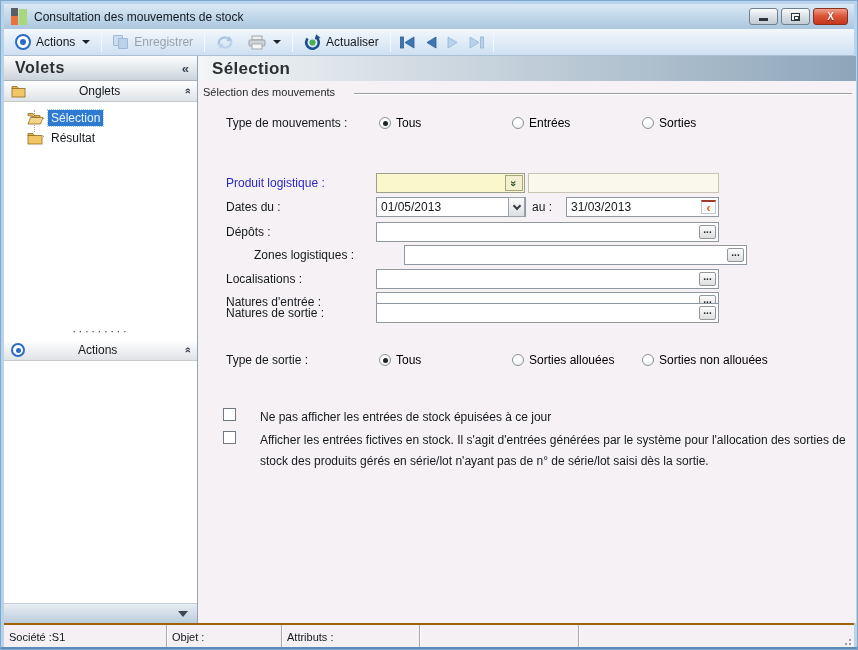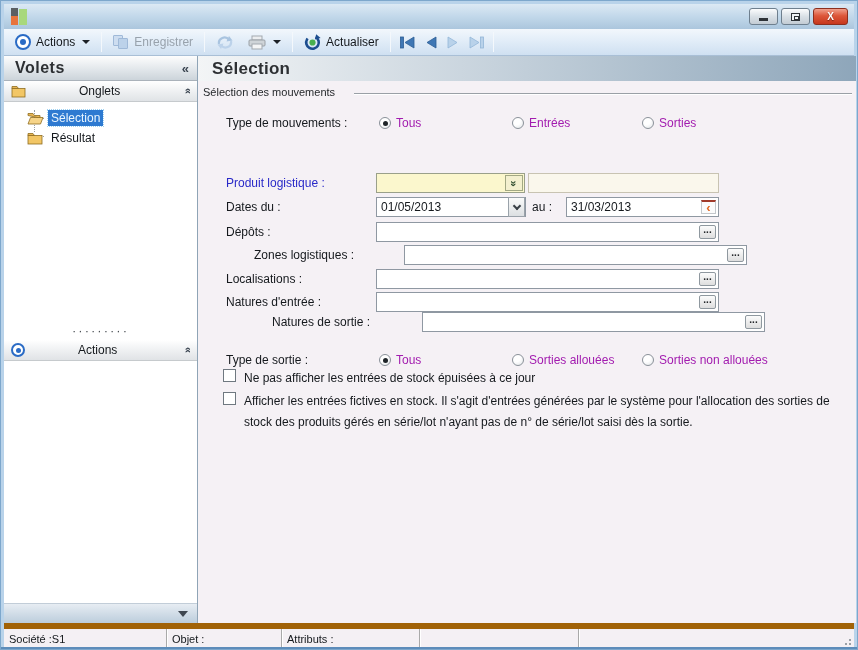--- a/index.html
+++ b/index.html
@@ -72,64 +72,65 @@
     display:flex; align-items:center; padding-left:14px; }
   .main-header .mh-title { font-size:17px; font-weight:bold; color:#2d3033; letter-spacing:0.3px; }
   .group-row { position:absolute; left:5px; right:4px; top:30px; display:flex; align-items:center; gap:19px; }
   .group-row .g-label { font-size:11px; color:#26292c; white-space:nowrap; }
   .group-row .g-line { flex:1; height:2px; border-top:1px solid #9aa0a6; border-bottom:1px solid #ffffff; margin-top:3px; }
 
   .f-row { position:absolute; left:0; right:0; height:20px; }
   .f-label { position:absolute; left:28px; top:3px; font-size:12px; color:#15191d; white-space:nowrap; }
   .f-label.blue { color:#2929c8; }
 
-  .radio { position:absolute; top:1px; display:flex; align-items:center; gap:5px; font-size:12px; color:#a21caf; }
+  .radio { position:absolute; top:1px; display:flex; align-items:center; gap:5px; font-size:12px; color:#000000; }
   .radio i { width:12px; height:12px; border-radius:50%; border:1px solid #8a9199; background:radial-gradient(circle at 35% 30%,#ffffff 40%,#dfe3e6); display:inline-flex; align-items:center; justify-content:center; }
   .radio.checked i::after { content:""; width:5px; height:5px; border-radius:50%; background:#1f2428; }
 
   .field { position:absolute; height:20px; background:#fff; border:1px solid #8f98a2; font-size:12px; color:#15191d; padding:2px 4px; }
   .field.yellow { background:#fbf7cd; border-color:#9aa08a; }
   .field.cream  { background:#faf7ec; border-color:#c8c3b2; }
   .combo-btn { position:absolute; right:1px; top:1px; width:18px; height:16px; background:#f3f0cf; border:1px solid #a2a884; display:flex; align-items:center; justify-content:center; }
   .combo-btn span { transform:rotate(90deg); font-size:11px; font-weight:bold; color:#2f4d2f; letter-spacing:-1px; }
   .date-ic { position:absolute; right:2px; top:2px; width:15px; height:14px; background:#fbfbfb; border:1px solid #c3c7cb; display:flex; align-items:center; justify-content:center; }
   .date-ic span { color:#e2661f; font-size:13px; font-weight:bold; line-height:1; }
   .date-ic.fwd { border-bottom:2px solid #8b8f93; }
   .date-ic.back { border-top:2px solid #a03a2a; }
   .drop-btn { position:absolute; width:17px; height:20px; background:linear-gradient(180deg,#fafafa,#dcdfe2); border:1px solid #9aa2aa; display:flex; align-items:center; justify-content:center; }
   .drop-btn b { width:6px; height:6px; border-right:2px solid #3a4046; border-bottom:2px solid #3a4046; transform:rotate(45deg); margin-top:-3px; }
   .ellipsis-btn { position:absolute; right:2px; top:2px; width:17px; height:14px; background:linear-gradient(180deg,#fcfcfc,#dedede); border:1px solid #8f989f; border-radius:2px; font-size:10px; font-weight:bold; color:#26292c; line-height:8px; text-align:center; }
 
-  .checkbox-row { position:absolute; left:25px; display:flex; gap:8px; font-size:12px; color:#15191d; }
+  .checkbox-row { position:absolute; left:25px; display:flex; gap:24px; font-size:12px; color:#15191d;margin-top:39px; }
   .checkbox-row i { flex:0 0 auto; width:13px; height:13px; background:#fff; border:1px solid #6f7880; margin-top:1px; }
   .checkbox-row .cb-text { line-height:21px; }
   .cb2-text { width:612px; }
 
   
-  .statusbar { position:absolute; left:3px; right:3px; top:622px; height:25px; background:#f4f0f4; border-top:6px solid #a16207; display:flex; font-size:11px; color:#15191d; }
+  .statusbar { position:absolute; left:3px; right:3px; top:622px; height:25px; background:#f4f0f4; border-top:2px solid #a16207; display:flex; font-size:11px; color:#15191d; }
   .sb-cell { display:flex; align-items:center; padding-left:5px; border-right:1px solid #a9a9a9; box-shadow:1px 0 0 #ffffff; }
   .sb-cell.c1 { width:163px; } .sb-cell.c2 { width:115px; } .sb-cell.c3 { width:138px; } .sb-cell.c4 { width:159px; }
   .sb-cell.c5 { flex:1; border-right:none; box-shadow:none; position:relative; }
   .grip { position:absolute; right:2px; bottom:2px; width:10px; height:10px;
     background-image:radial-gradient(circle,#9aa0a6 1px,transparent 1.4px);
     background-size:4px 4px; background-position:bottom right; clip-path:polygon(100% 0,100% 100%,0 100%); }
 
   svg { display:block; }
 </style>
 </head>
 <body>
 
 <div id="window">
 
   <div class="titlebar">
     <div class="app-icon">
       <i class="sq-gray"></i>
         <i class="sq-orange"></i>
         <i class="sq-green"></i>
     </div>
+    <span class="title-text">Consultation des mouvements de stock</span>
     <div class="win-controls">
       <div class="win-btn">
           <span class="glyph-min"></span>
         </div>
       <div class="win-btn">
           <span class="glyph-restore"></span>
         </div>
       <div class="win-btn close">
           <span class="glyph-close">X</span>
         </div>
@@ -332,21 +333,21 @@
     </div>
 
     <div class="f-row" style="top:236px;">
       <span class="f-label">Natures d'entrée :</span>
       <div class="field" style="left:178px;width:343px;">
         <span></span>
         <span class="ellipsis-btn">...</span>
       </div>
     </div>
 
-    <div class="f-row" style="top:256px;margin-left:46px;">
+    <div class="f-row" style="top:247px;">
       <span class="f-label">Natures de sortie :</span>
       <div class="field" style="left:178px;width:343px;">
         <span></span>
         <span class="ellipsis-btn">...</span>
       </div>
     </div>
 
     <div class="f-row" style="top:296px;">
       <span class="f-label" style="top:1px;">Type de sortie :</span>
       <label class="radio checked" style="left:181px;">

